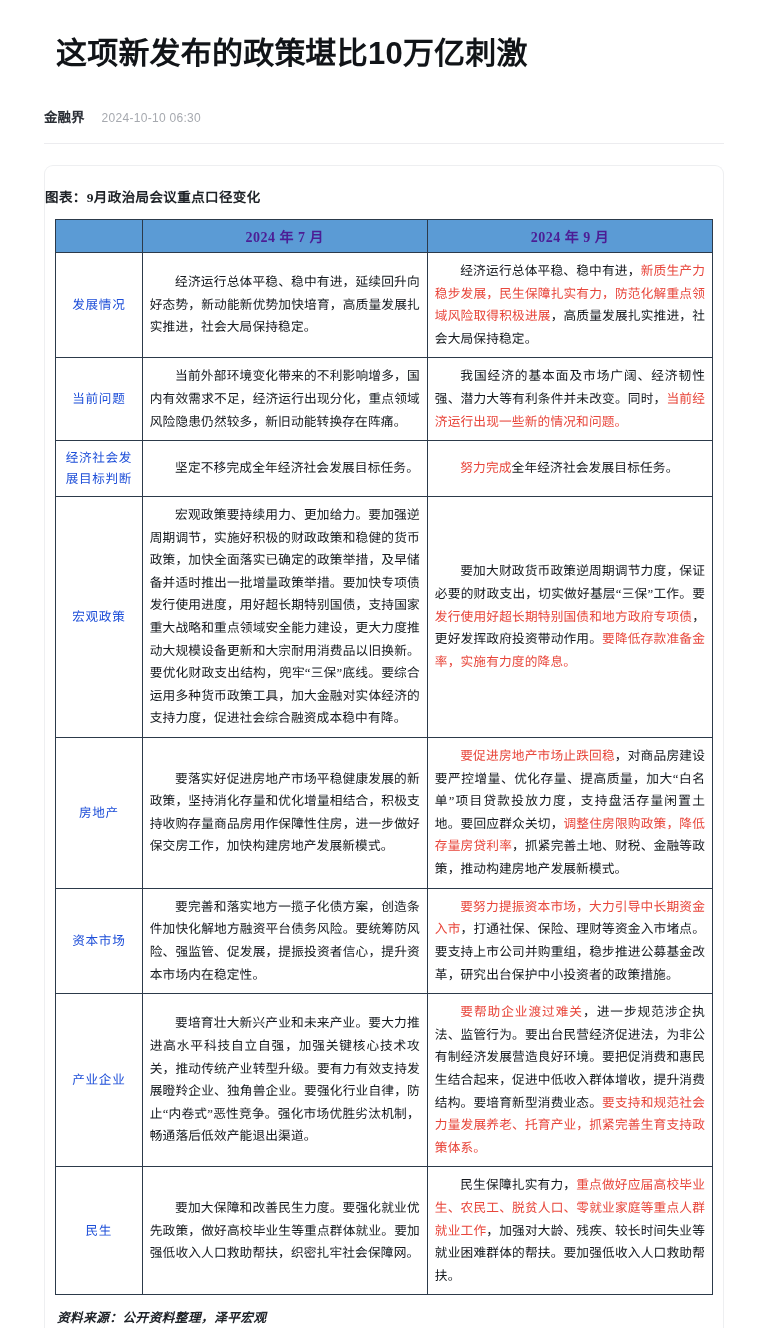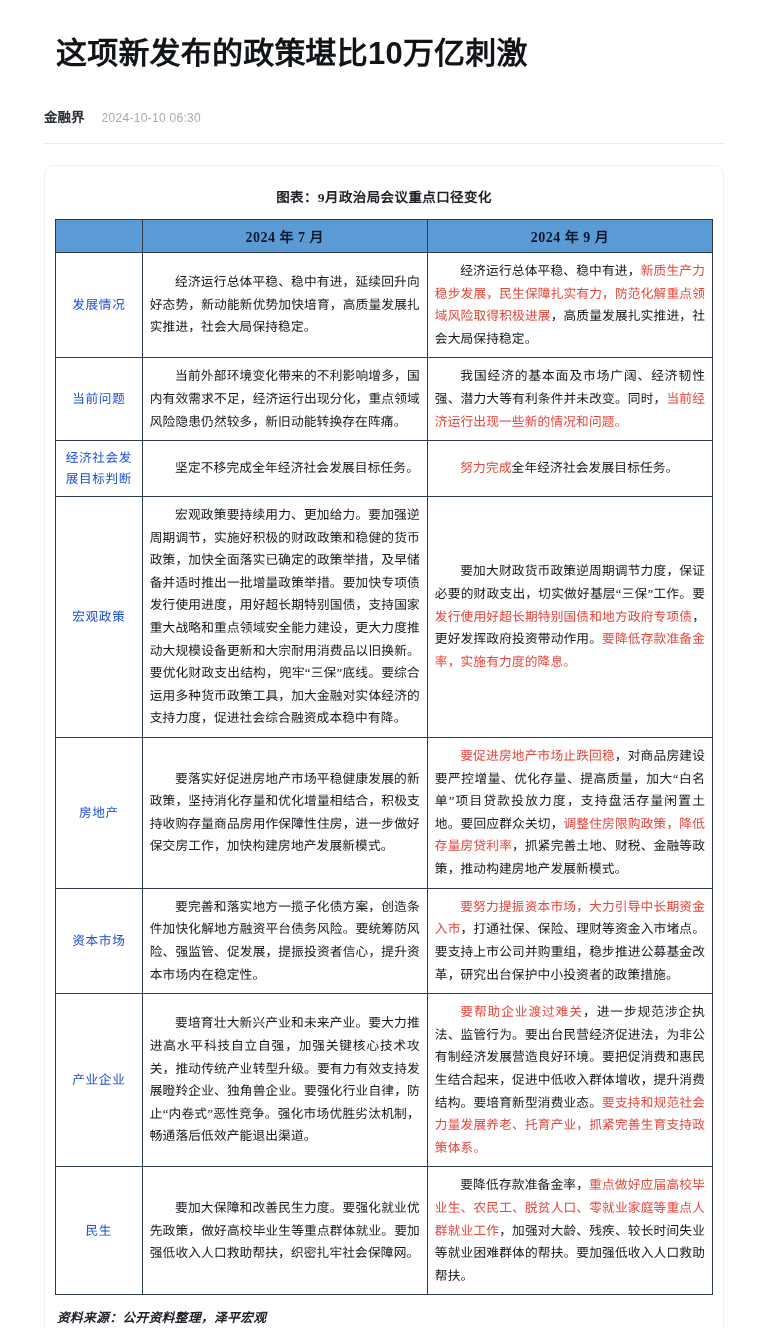--- a/index.html
+++ b/index.html
@@ -62,21 +62,20 @@
     border-radius: 9px 9px 0 0;
     border-bottom: none;
     padding: 14px 0 0 0;
     min-height: 1160px;
   }
   .figure-caption {
     font-family: "Liberation Serif", "DejaVu Serif", serif;
     font-size: 13.5px;
     font-weight: 700;
     color: #1d2126;
-    text-align: center;
     letter-spacing: 0.4px;
     padding: 6px 0 13px 0;
   }
 
   
   .tbl-wrap { padding: 0 10px; }
   table.policy {
     width: 100%;
     border-collapse: collapse;
     table-layout: fixed;
@@ -84,21 +83,21 @@
     background: #ffffff;
   }
   table.policy th,
   table.policy td {
     border: 1.1px solid #2c3a4a;
     vertical-align: middle;
     padding: 7px 7px;
   }
   table.policy thead th {
     background: #5b9bd5;
-    color: #0f172a;
+    color: #4c1d95;
     font-size: 14px;
     font-weight: 700;
     text-align: center;
     height: 33px;
     padding: 4px 6px;
     letter-spacing: 0.5px;
   }
   col.c-label { width: 13.2%; }
   col.c-jul   { width: 43.4%; }
   col.c-sep   { width: 43.4%; }
@@ -231,21 +230,21 @@
               <td class="cell-body mid">
                 <p><span class="hl">要帮助企业渡过难关</span><span>，进一步规范涉企执法、监管行为。要出台民营经济促进法，为非公有制经济发展营造良好环境。要把促消费和惠民生结合起来，促进中低收入群体增收，提升消费结构。要培育新型消费业态。</span><span class="hl">要支持和规范社会力量发展养老、托育产业，抓紧完善生育支持政策体系。</span></p>
               </td>
             </tr>
             <tr>
               <td class="row-label">民生</td>
               <td class="cell-body mid">
                 <p><span>要加大保障和改善民生力度。要强化就业优先政策，做好高校毕业生等重点群体就业。要加强低收入人口救助帮扶，织密扎牢社会保障网。</span></p>
               </td>
               <td class="cell-body mid">
-                <p><span>要降低存款准备金率，</span><span class="hl">重点做好应届高校毕业生、农民工、脱贫人口、零就业家庭等重点人群就业工作</span><span>，加强对大龄、残疾、较长时间失业等就业困难群体的帮扶。要加强低收入人口救助帮扶。</span></p>
+                <p><span>民生保障扎实有力，</span><span class="hl">重点做好应届高校毕业生、农民工、脱贫人口、零就业家庭等重点人群就业工作</span><span>，加强对大龄、残疾、较长时间失业等就业困难群体的帮扶。要加强低收入人口救助帮扶。</span></p>
               </td>
             </tr>
           </tbody>
       </table>
     </div>
 
     <div class="source-note">资料来源：公开资料整理，泽平宏观</div>
   </section>
 
 </div>

